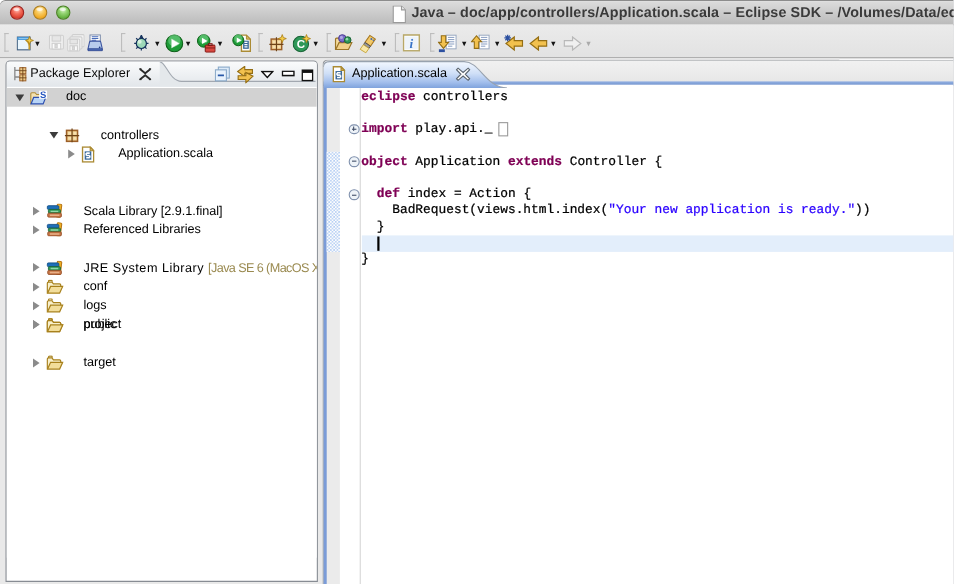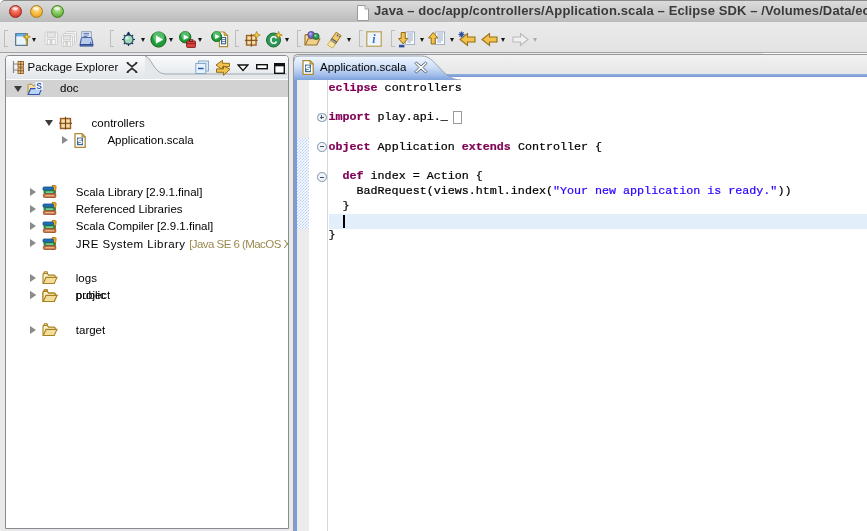--- a/index.html
+++ b/index.html
@@ -299,43 +299,40 @@
             <svg class="ticn" style="left:36.8px;top:1.5px" width="16" height="13" viewBox="0 0 16 13">
 <rect x="9.5" y="0.5" width="4" height="12" rx="1" transform="rotate(7 11.5 6.5)" fill="#f0b024" stroke="#b87818" stroke-width="1"></rect>
 <rect x="1" y="2" width="10.5" height="3.4" rx="1" fill="#1e6eb8" stroke="#114e88" stroke-width="0.8"></rect>
 <rect x="2" y="5.4" width="11" height="3.4" rx="1" fill="#2e9858" stroke="#1c6838" stroke-width="0.8"></rect>
 <rect x="1.4" y="8.8" width="12.4" height="3.7" rx="1" fill="#c87848" stroke="#964f28" stroke-width="0.8"></rect>
 <path d="M4 7.1 h7" stroke="#8fd8a8" stroke-width="1.2"></path>
 <path d="M3.4 10.7 h8.6" stroke="#e8b088" stroke-width="1.2"></path>
 </svg>
             <span class="lbl" style="left:54.3px">Referenced Libraries</span>
           </div>
-<div class="row" style="top:139.00px">
+<div class="row" style="top:156.25px">
             <span class="tri closed" style="left:24.8px"></span>
             <svg class="ticn" style="left:36.8px;top:1.5px" width="16" height="13" viewBox="0 0 16 13">
 <rect x="9.5" y="0.5" width="4" height="12" rx="1" transform="rotate(7 11.5 6.5)" fill="#f0b024" stroke="#b87818" stroke-width="1"></rect>
 <rect x="1" y="2" width="10.5" height="3.4" rx="1" fill="#1e6eb8" stroke="#114e88" stroke-width="0.8"></rect>
 <rect x="2" y="5.4" width="11" height="3.4" rx="1" fill="#2e9858" stroke="#1c6838" stroke-width="0.8"></rect>
 <rect x="1.4" y="8.8" width="12.4" height="3.7" rx="1" fill="#c87848" stroke="#964f28" stroke-width="0.8"></rect>
 <path d="M4 7.1 h7" stroke="#8fd8a8" stroke-width="1.2"></path>
 <path d="M3.4 10.7 h8.6" stroke="#e8b088" stroke-width="1.2"></path>
 </svg>
-            <span class="lbl" style="left:54.3px">Scala Compiler [2.9.1.final]</span>
-          </div>
-<div class="row" style="top:156.25px">
-            <span class="tri closed" style="left:24.8px"></span>
-            <svg class="ticn" style="left:36.8px;top:1.5px" width="16" height="13" viewBox="0 0 16 13">
-<rect x="9.5" y="0.5" width="4" height="12" rx="1" transform="rotate(7 11.5 6.5)" fill="#f0b024" stroke="#b87818" stroke-width="1"></rect>
-<rect x="1" y="2" width="10.5" height="3.4" rx="1" fill="#1e6eb8" stroke="#114e88" stroke-width="0.8"></rect>
-<rect x="2" y="5.4" width="11" height="3.4" rx="1" fill="#2e9858" stroke="#1c6838" stroke-width="0.8"></rect>
-<rect x="1.4" y="8.8" width="12.4" height="3.7" rx="1" fill="#c87848" stroke="#964f28" stroke-width="0.8"></rect>
-<path d="M4 7.1 h7" stroke="#8fd8a8" stroke-width="1.2"></path>
-<path d="M3.4 10.7 h8.6" stroke="#e8b088" stroke-width="1.2"></path>
-</svg>
             <span class="lbl" style="left:54.3px"><span style="letter-spacing:0.45px">JRE System Library </span><span style="color:#9a8a50;letter-spacing:-0.55px">[Java SE 6 (MacOS X Def</span></span>
+          </div>
+<div class="row" style="top:173.50px">
+            <span class="tri closed" style="left:24.8px"></span>
+            <svg class="ticn" style="left:36.8px;top:1.5px" width="16" height="14" viewBox="0 0 16 14">
+<path d="M1 12.5 V3.4 q0-1 1-1 h3.2 l1.4 1.7 h5.6 q1 0 1 1 V7" fill="#f8f0cc" stroke="#a8811c" stroke-width="1.1"></path>
+<path d="M2.2 2.4 v-1 q0-0.6 0.6-0.6 h2 q0.6 0 0.6 0.6 v0.8" fill="none" stroke="#a8811c" stroke-width="1.1"></path>
+<path d="M1.2 12.5 L4 6.4 H15 L12.2 12.5 Z" fill="#f2dd9a" stroke="#a8811c" stroke-width="1.1"></path>
+</svg>
+            <span class="lbl" style="left:54.3px">conf</span>
           </div>
 <div class="row" style="top:190.75px">
             <span class="tri closed" style="left:24.8px"></span>
             <svg class="ticn" style="left:36.8px;top:1.5px" width="16" height="14" viewBox="0 0 16 14">
 <path d="M1 12.5 V3.4 q0-1 1-1 h3.2 l1.4 1.7 h5.6 q1 0 1 1 V7" fill="#f8f0cc" stroke="#a8811c" stroke-width="1.1"></path>
 <path d="M2.2 2.4 v-1 q0-0.6 0.6-0.6 h2 q0.6 0 0.6 0.6 v0.8" fill="none" stroke="#a8811c" stroke-width="1.1"></path>
 <path d="M1.2 12.5 L4 6.4 H15 L12.2 12.5 Z" fill="#f2dd9a" stroke="#a8811c" stroke-width="1.1"></path>
 </svg>
             <span class="lbl" style="left:54.3px">logs</span>
           </div>

